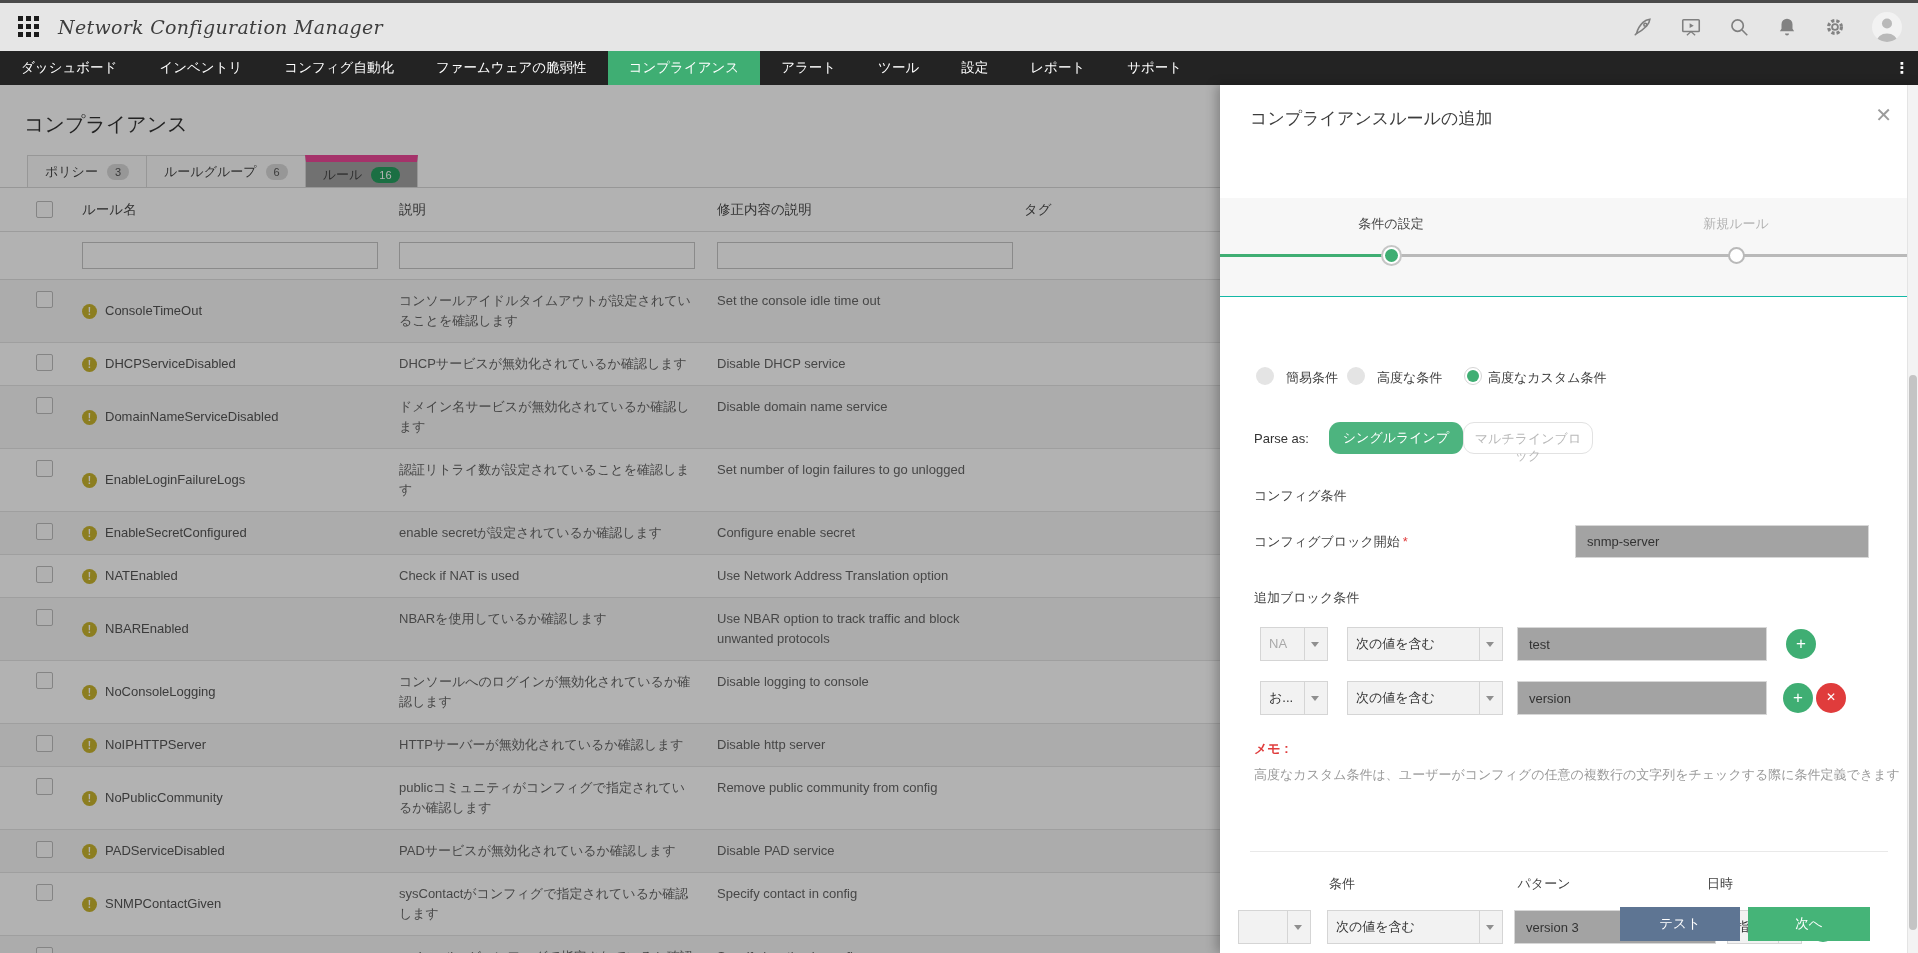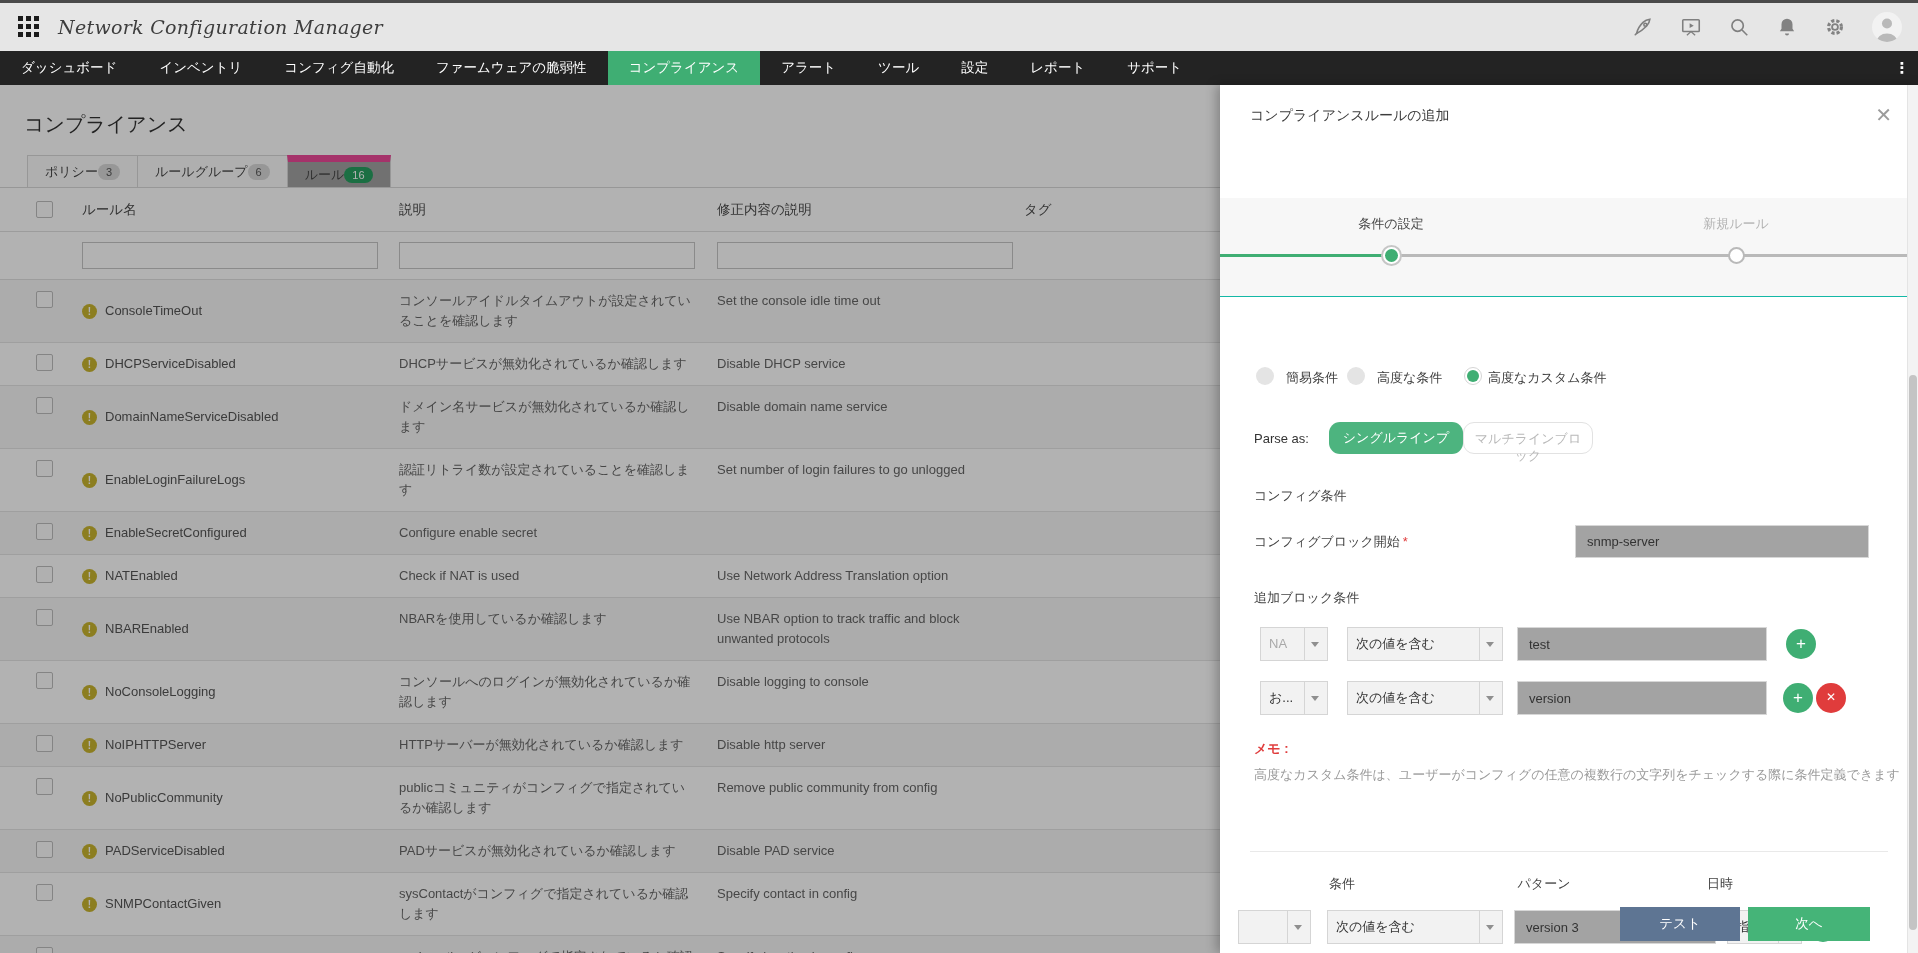--- a/index.html
+++ b/index.html
@@ -21,21 +21,21 @@
   .navbar{position:absolute;left:0;top:51px;width:100%;height:34px;background:#232323;display:flex;}
   .ntab{color:#fff;font-size:13.5px;line-height:34px;padding:0 21px;cursor:pointer;white-space:nowrap;}
   .ntab.active{background:#3fae73;}
   .kebab{position:absolute;right:6px;top:0;color:#fff;font-size:15px;line-height:34px;
     width:20px;text-align:center;cursor:pointer;font-weight:bold;}
   
   .content{position:absolute;left:0;top:85px;width:100%;height:868px;background:#fff;}
   .pagetitle{margin:26px 0 0 24px;font-size:20px;color:#333;font-weight:normal;}
   .tabbar{margin-top:17px;height:32px;display:flex;border-bottom:1px solid #d9d9d9;padding-left:27px;}
   .ptab{border:1px solid #d9d9d9;border-bottom:none;margin-right:-1px;background:#fbfbfb;
-    display:flex;align-items:center;padding:7px 17px;font-size:13px;color:#444;cursor:pointer;justify-content:center;}
+    display:flex;align-items:center;gap:9px;padding:7px 17px;font-size:13px;color:#444;cursor:pointer;justify-content:center;}
   .ptab .cnt{background:#d8d8d8;color:#555;border-radius:10px;font-size:11px;padding:2px 8px;}
   .ptab.active{background:#a3a3a3;border-top:7px solid #ec4899;}
   .ptab.active .cnt{background:#27a060;color:#fff;}
   .grid{display:grid;grid-template-columns:70px 329px 318px 307px 1fr;}
   .thead{height:43px;align-items:center;border-bottom:1px solid #e0e0e0;}
   .thead .hl{font-size:13.5px;color:#4a4a4a;}
   .cb{width:15px;height:15px;border:1px solid #bdbdbd;border-radius:2px;background:#fdfdfd;margin-left:36px;cursor:pointer;}
   .filterrow{height:47px;align-items:center;border-bottom:1px solid #e0e0e0;}
   .flt{width:282px;height:25px;border:1px solid #c6c6c6;background:#fff;outline:none;padding:0 6px;font-size:12.5px;}
   .trow{border-bottom:1px solid #e4e4e4;cursor:pointer;}
@@ -43,21 +43,21 @@
   .cell{padding:11px 24px 11px 0;font-size:13px;color:#666;line-height:20px;}
   .c-name{display:flex;align-items:center;gap:8px;padding-left:12px;color:#555;}
   .warn{flex:0 0 15px;width:15px;height:15px;border-radius:50%;background:#c9b52e;color:#fff;
     font-size:10px;font-weight:bold;text-align:center;line-height:15px;}
   .hl-name{padding-left:12px;}
   
   .scrim{position:absolute;left:0;top:85px;width:100%;height:868px;background:rgba(0,0,0,.30);z-index:5;}
   
   .dialog{position:absolute;left:1220px;top:85px;width:698px;height:868px;background:#fff;z-index:10;
     box-shadow:-4px 0 10px rgba(0,0,0,.25);}
-  .dlg-title{position:absolute;left:30px;top:22px;font-size:14px;color:#3c3c3c;}
+  .dlg-title{position:absolute;left:30px;top:22px;font-size:17px;color:#3c3c3c;}
   .dlg-close{position:absolute;right:26px;top:18px;font-size:20px;color:#9b9b9b;cursor:pointer;font-weight:lighter;}
   .steps{position:absolute;left:0;top:113px;width:100%;height:98px;background:#f7f7f7;border-bottom:1px solid #14b8a6;}
   .steplabel{position:absolute;top:17px;transform:translateX(-50%);font-size:13px;}
   .sl1{left:171px;color:#454545;}
   .sl2{left:516px;color:#b2b2b2;}
   .pline{position:absolute;top:56px;left:0;right:0;height:3px;background:#b9b9b9;}
   .pline .done{position:absolute;left:0;top:0;height:3px;width:171px;background:#3fae73;}
   .dot{position:absolute;border-radius:50%;background:#fff;}
   .dot1{left:161px;top:47px;width:17px;height:17px;border:2px solid #c6c6c6;}
   .dot1::after{content:'';position:absolute;inset:2px;border-radius:50%;background:#3fae73;}
@@ -247,20 +247,21 @@
       <div class="cell"></div>
     </div>
     <div class="grid trow">
       <div class="cell">
           <div class="cb"></div>
         </div>
       <div class="cell c-name">
           <span class="warn">!</span>
           <span>EnableSecretConfigured</span>
         </div>
+      <div class="cell">enable secretが設定されているか確認します</div>
       <div class="cell">Configure enable secret</div>
       <div class="cell"></div>
     </div>
     <div class="grid trow">
       <div class="cell">
           <div class="cb"></div>
         </div>
       <div class="cell c-name">
           <span class="warn">!</span>
           <span>NATEnabled</span>

